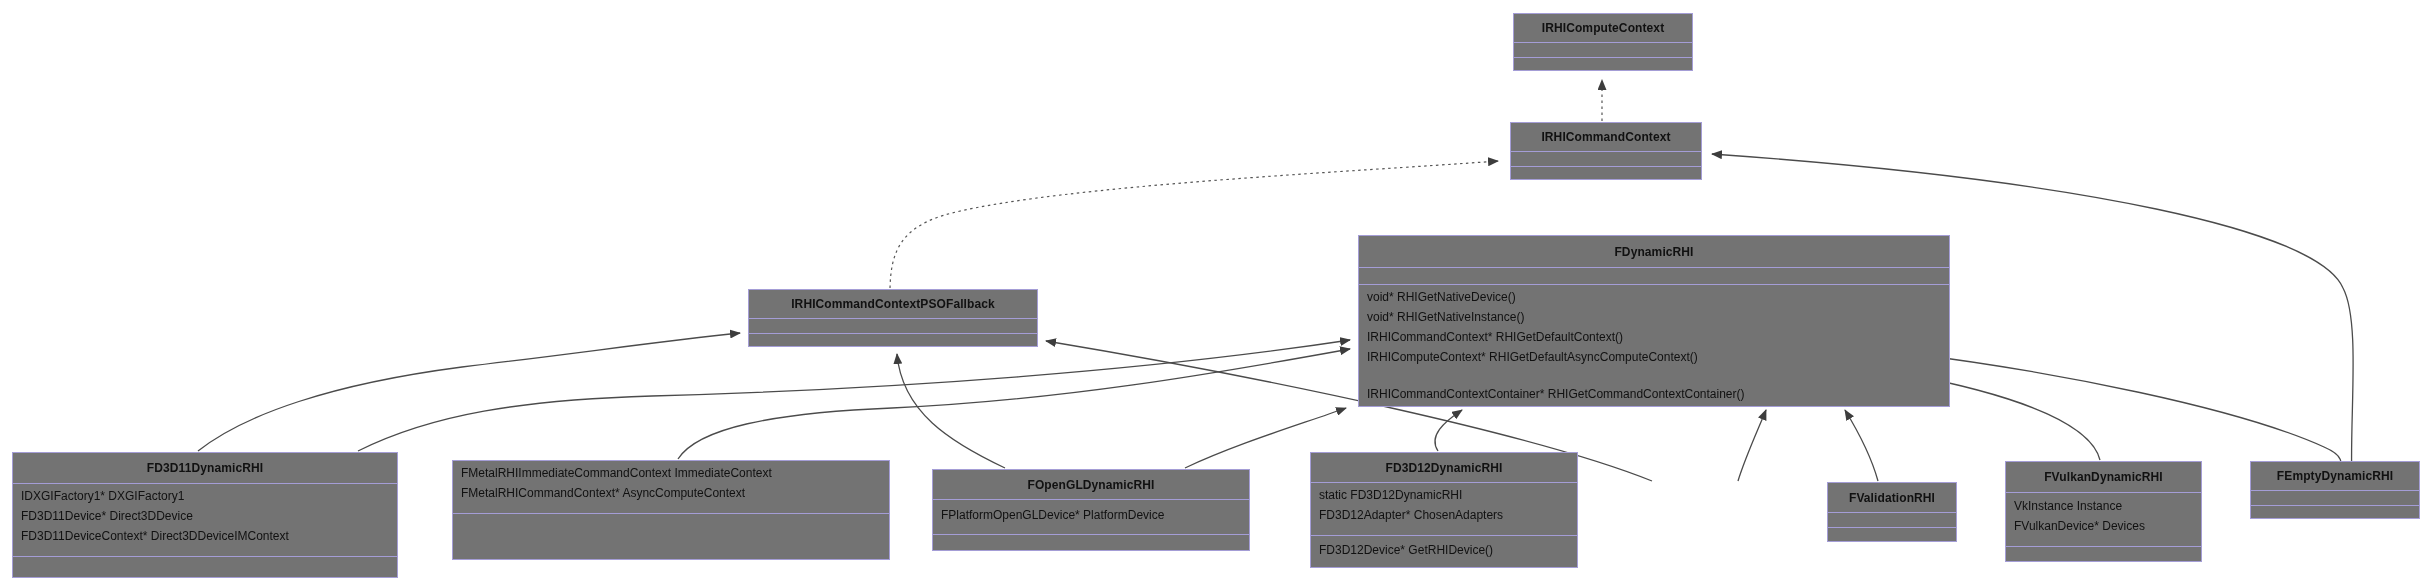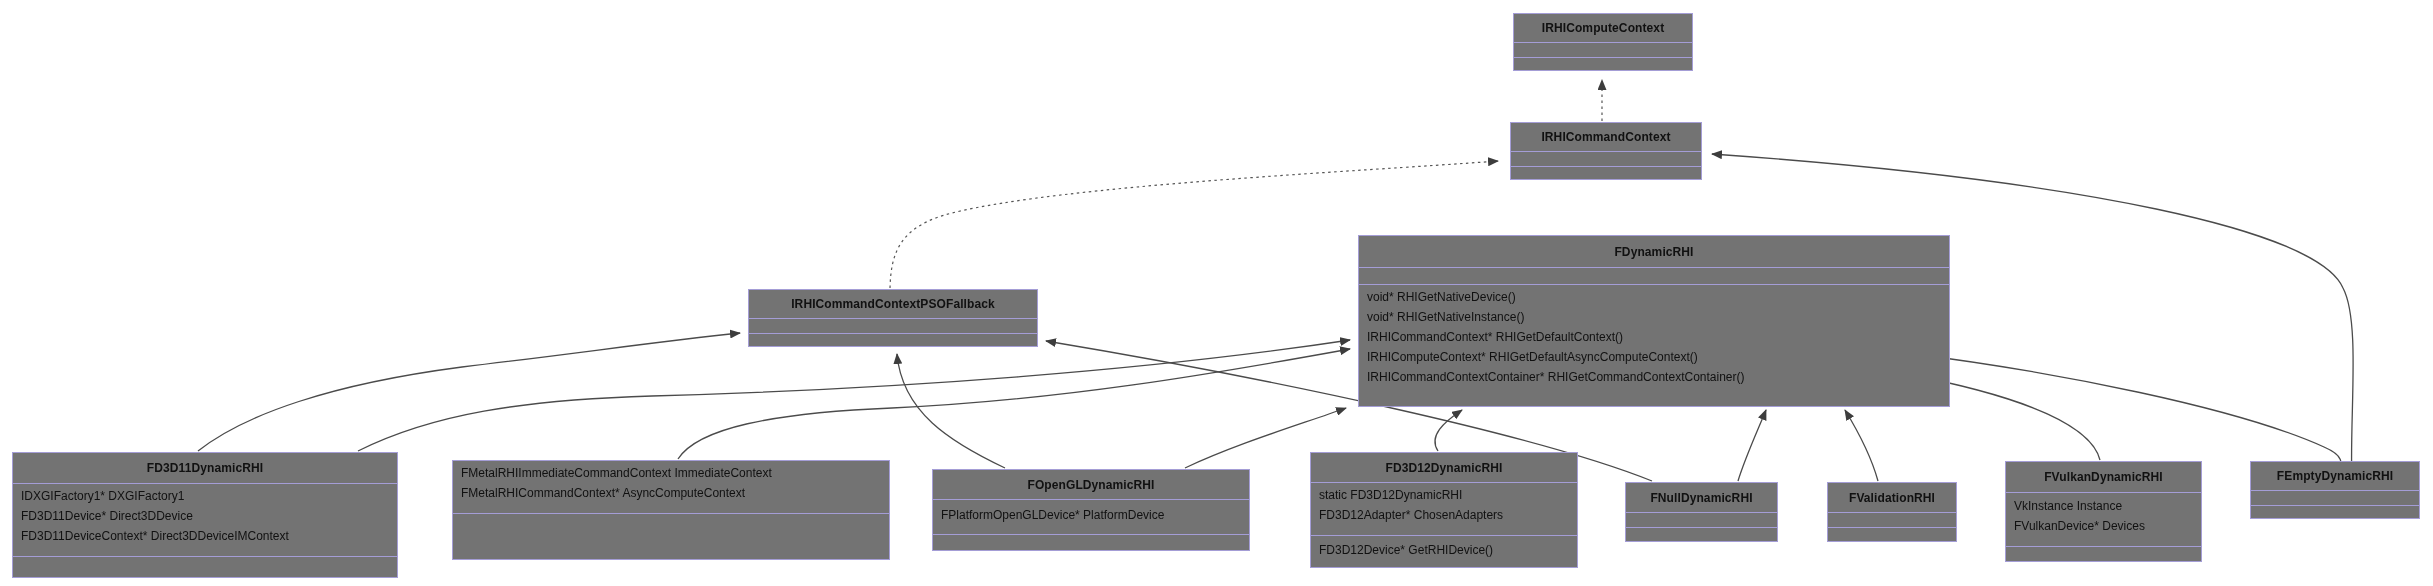--- a/index.html
+++ b/index.html
@@ -101,21 +101,21 @@
     <div class="compartment"></div>
   </div>
 
   <div class="node" style="left:1358px; top:235px; width:592px; height:172px;">
     <div class="title" style="height:31px;">FDynamicRHI</div>
     <div class="compartment" style="height:17px;"></div>
     <div class="compartment" style="padding-top:6px;">
       <div class="member" style="margin-bottom:8px;">void* RHIGetNativeDevice()</div>
       <div class="member" style="margin-bottom:8px;">void* RHIGetNativeInstance()</div>
       <div class="member" style="margin-bottom:8px;">IRHICommandContext* RHIGetDefaultContext()</div>
-      <div class="member" style="margin-bottom:8px;">IRHIComputeContext* RHIGetDefaultAsyncComputeContext()</div>
+      <div class="member" style="margin-bottom:25px;">IRHIComputeContext* RHIGetDefaultAsyncComputeContext()</div>
       <div class="member">IRHICommandContextContainer* RHIGetCommandContextContainer()</div>
     </div>
   </div>
 
   <div class="node" style="left:12px; top:452px; width:386px; height:126px;">
     <div class="title" style="height:30px;">FD3D11DynamicRHI</div>
     <div class="compartment" style="height:73px; padding-top:6px;">
       <div class="member" style="margin-bottom:8px;">IDXGIFactory1* DXGIFactory1</div>
       <div class="member" style="margin-bottom:8px;">FD3D11Device* Direct3DDevice</div>
       <div class="member">FD3D11DeviceContext* Direct3DDeviceIMContext</div>
@@ -143,25 +143,20 @@
     <div class="title" style="height:29px;">FD3D12DynamicRHI</div>
     <div class="compartment" style="height:53px; padding-top:6px;">
       <div class="member" style="margin-bottom:8px;">static FD3D12DynamicRHI</div>
       <div class="member">FD3D12Adapter* ChosenAdapters</div>
     </div>
     <div class="compartment" style="padding-top:8px;">
       <div class="member">FD3D12Device* GetRHIDevice()</div>
     </div>
   </div>
 
-  <div class="node" style="left:1625px; top:482px; width:153px; height:60px;">
-    <div class="title" style="height:29px;">FNullDynamicRHI</div>
-    <div class="compartment" style="height:15px;"></div>
-    <div class="compartment"></div>
-  </div>
 
   <div class="node" style="left:1827px; top:482px; width:130px; height:60px;">
     <div class="title" style="height:29px;">FValidationRHI</div>
     <div class="compartment" style="height:15px;"></div>
     <div class="compartment"></div>
   </div>
 
   <div class="node" style="left:2005px; top:461px; width:197px; height:101px;">
     <div class="title" style="height:30px;">FVulkanDynamicRHI</div>
     <div class="compartment" style="height:54px; padding-top:7px;">

